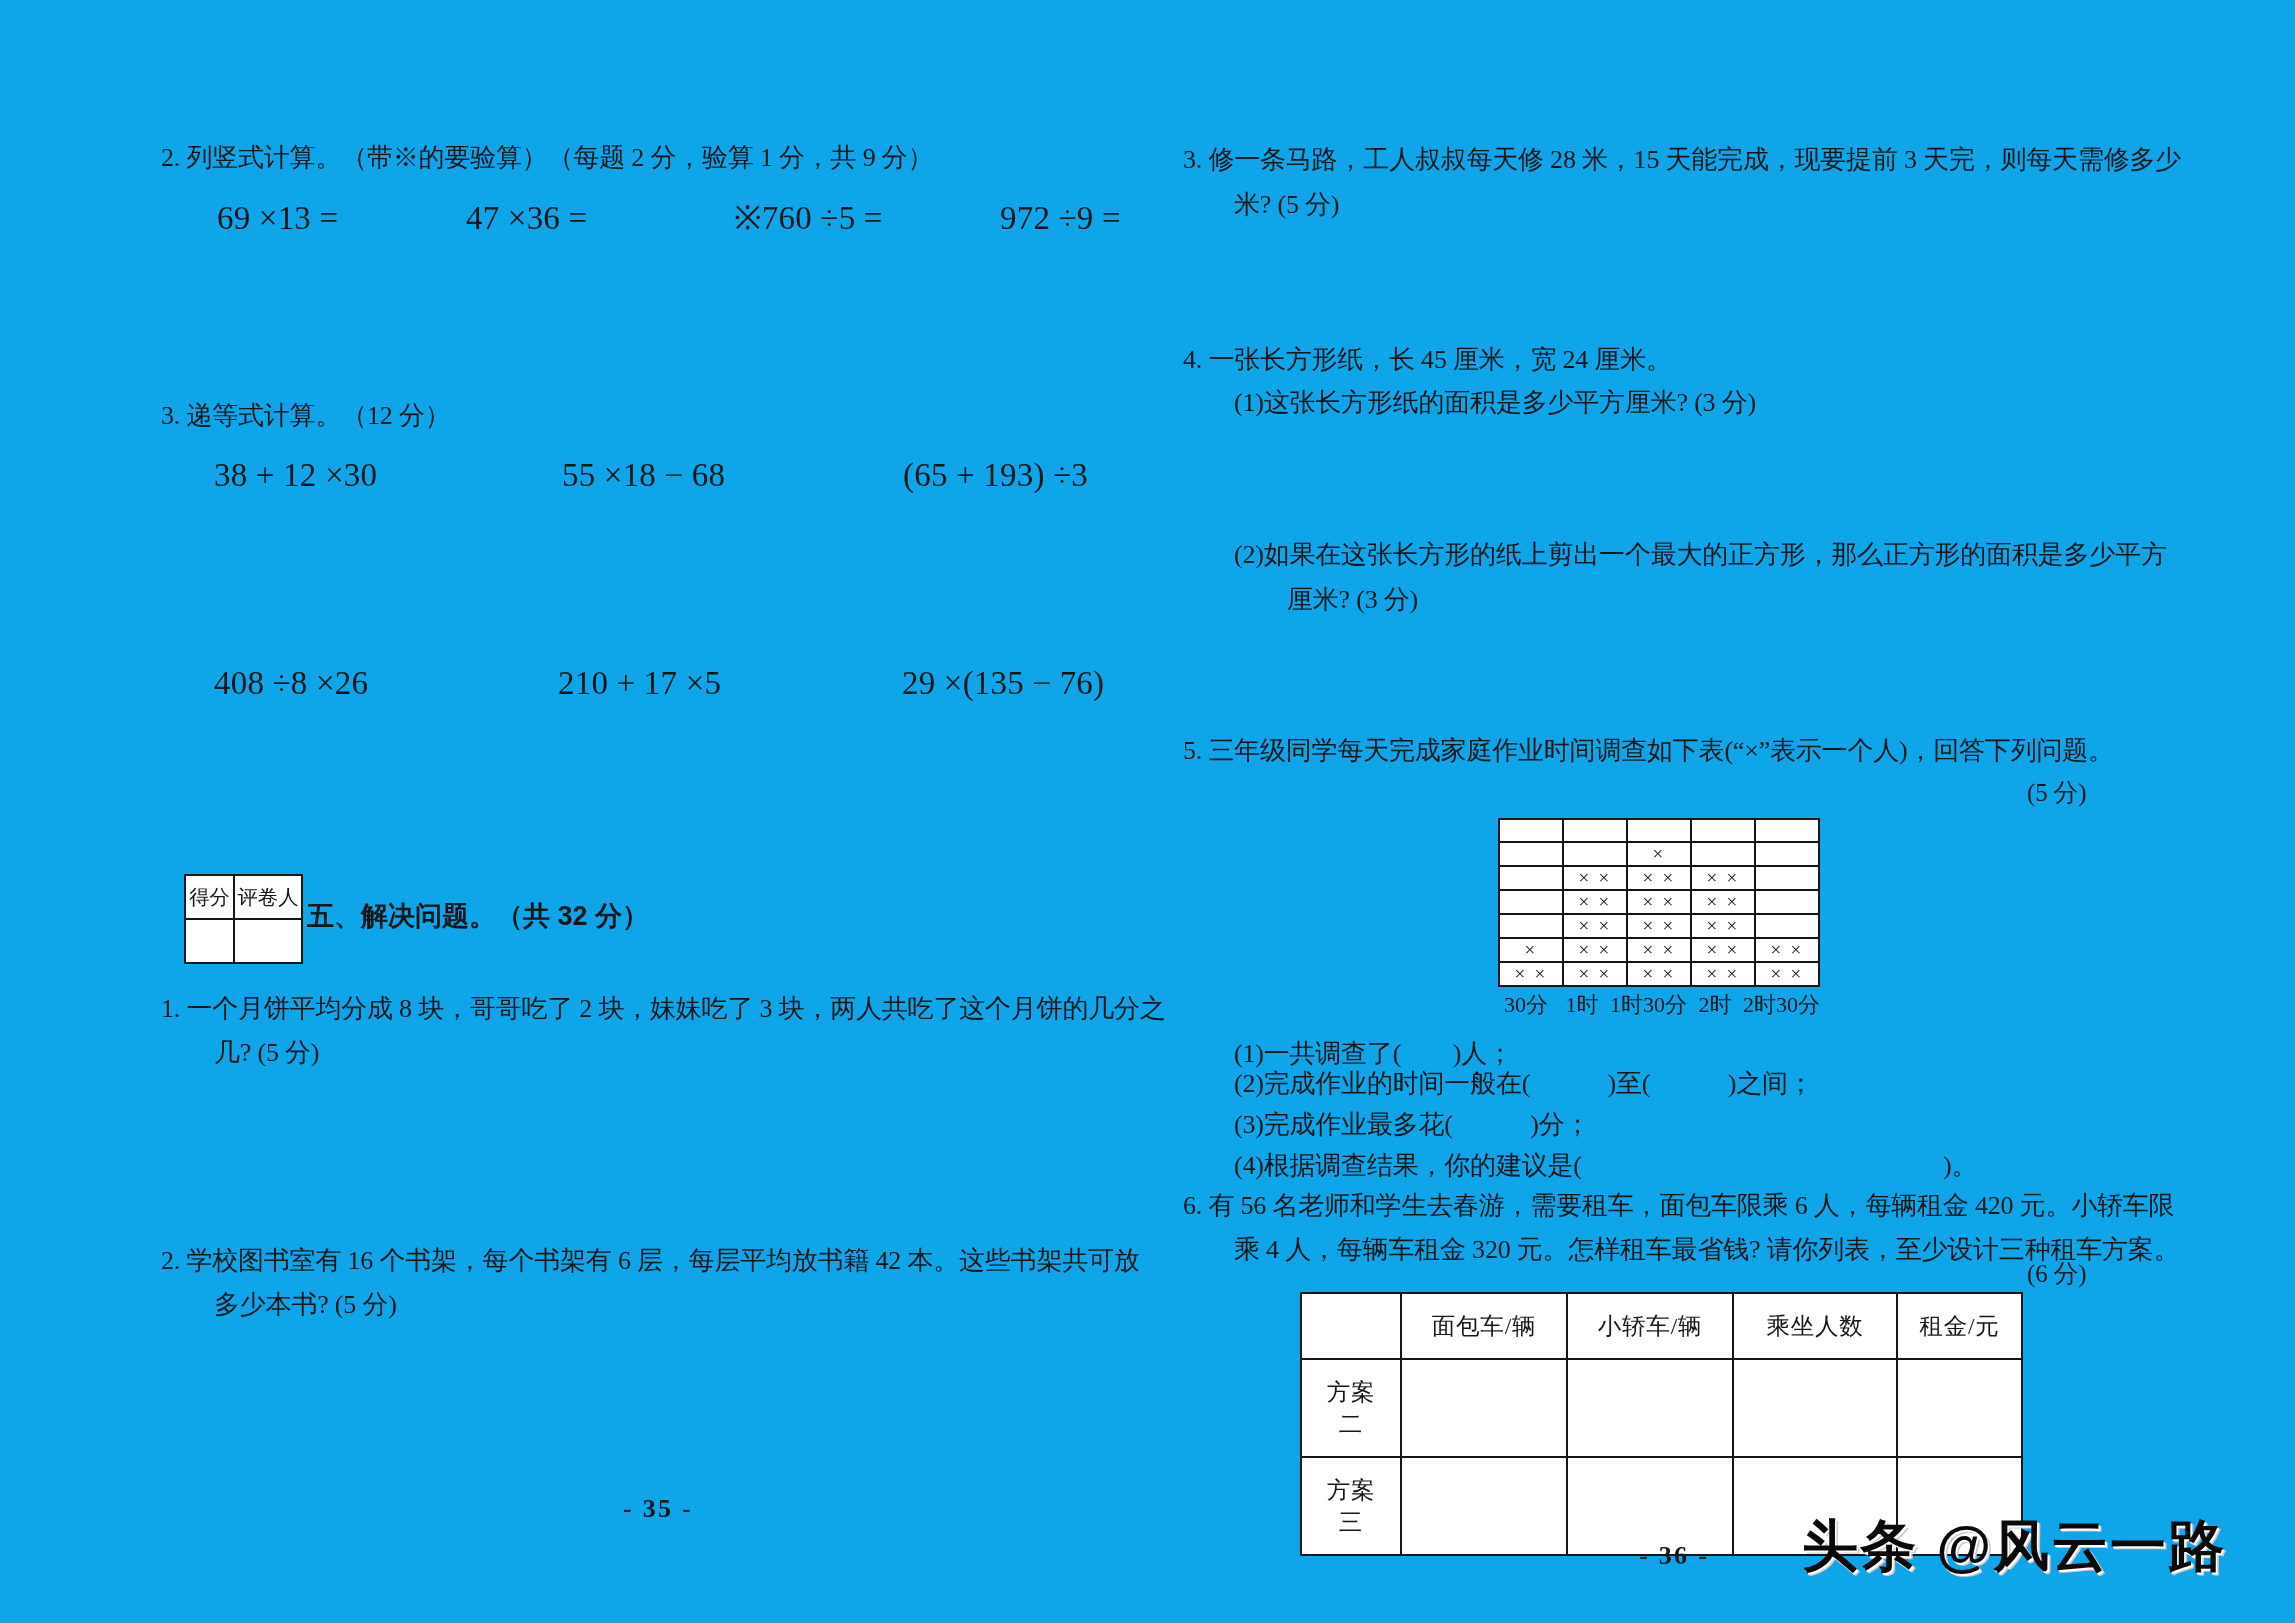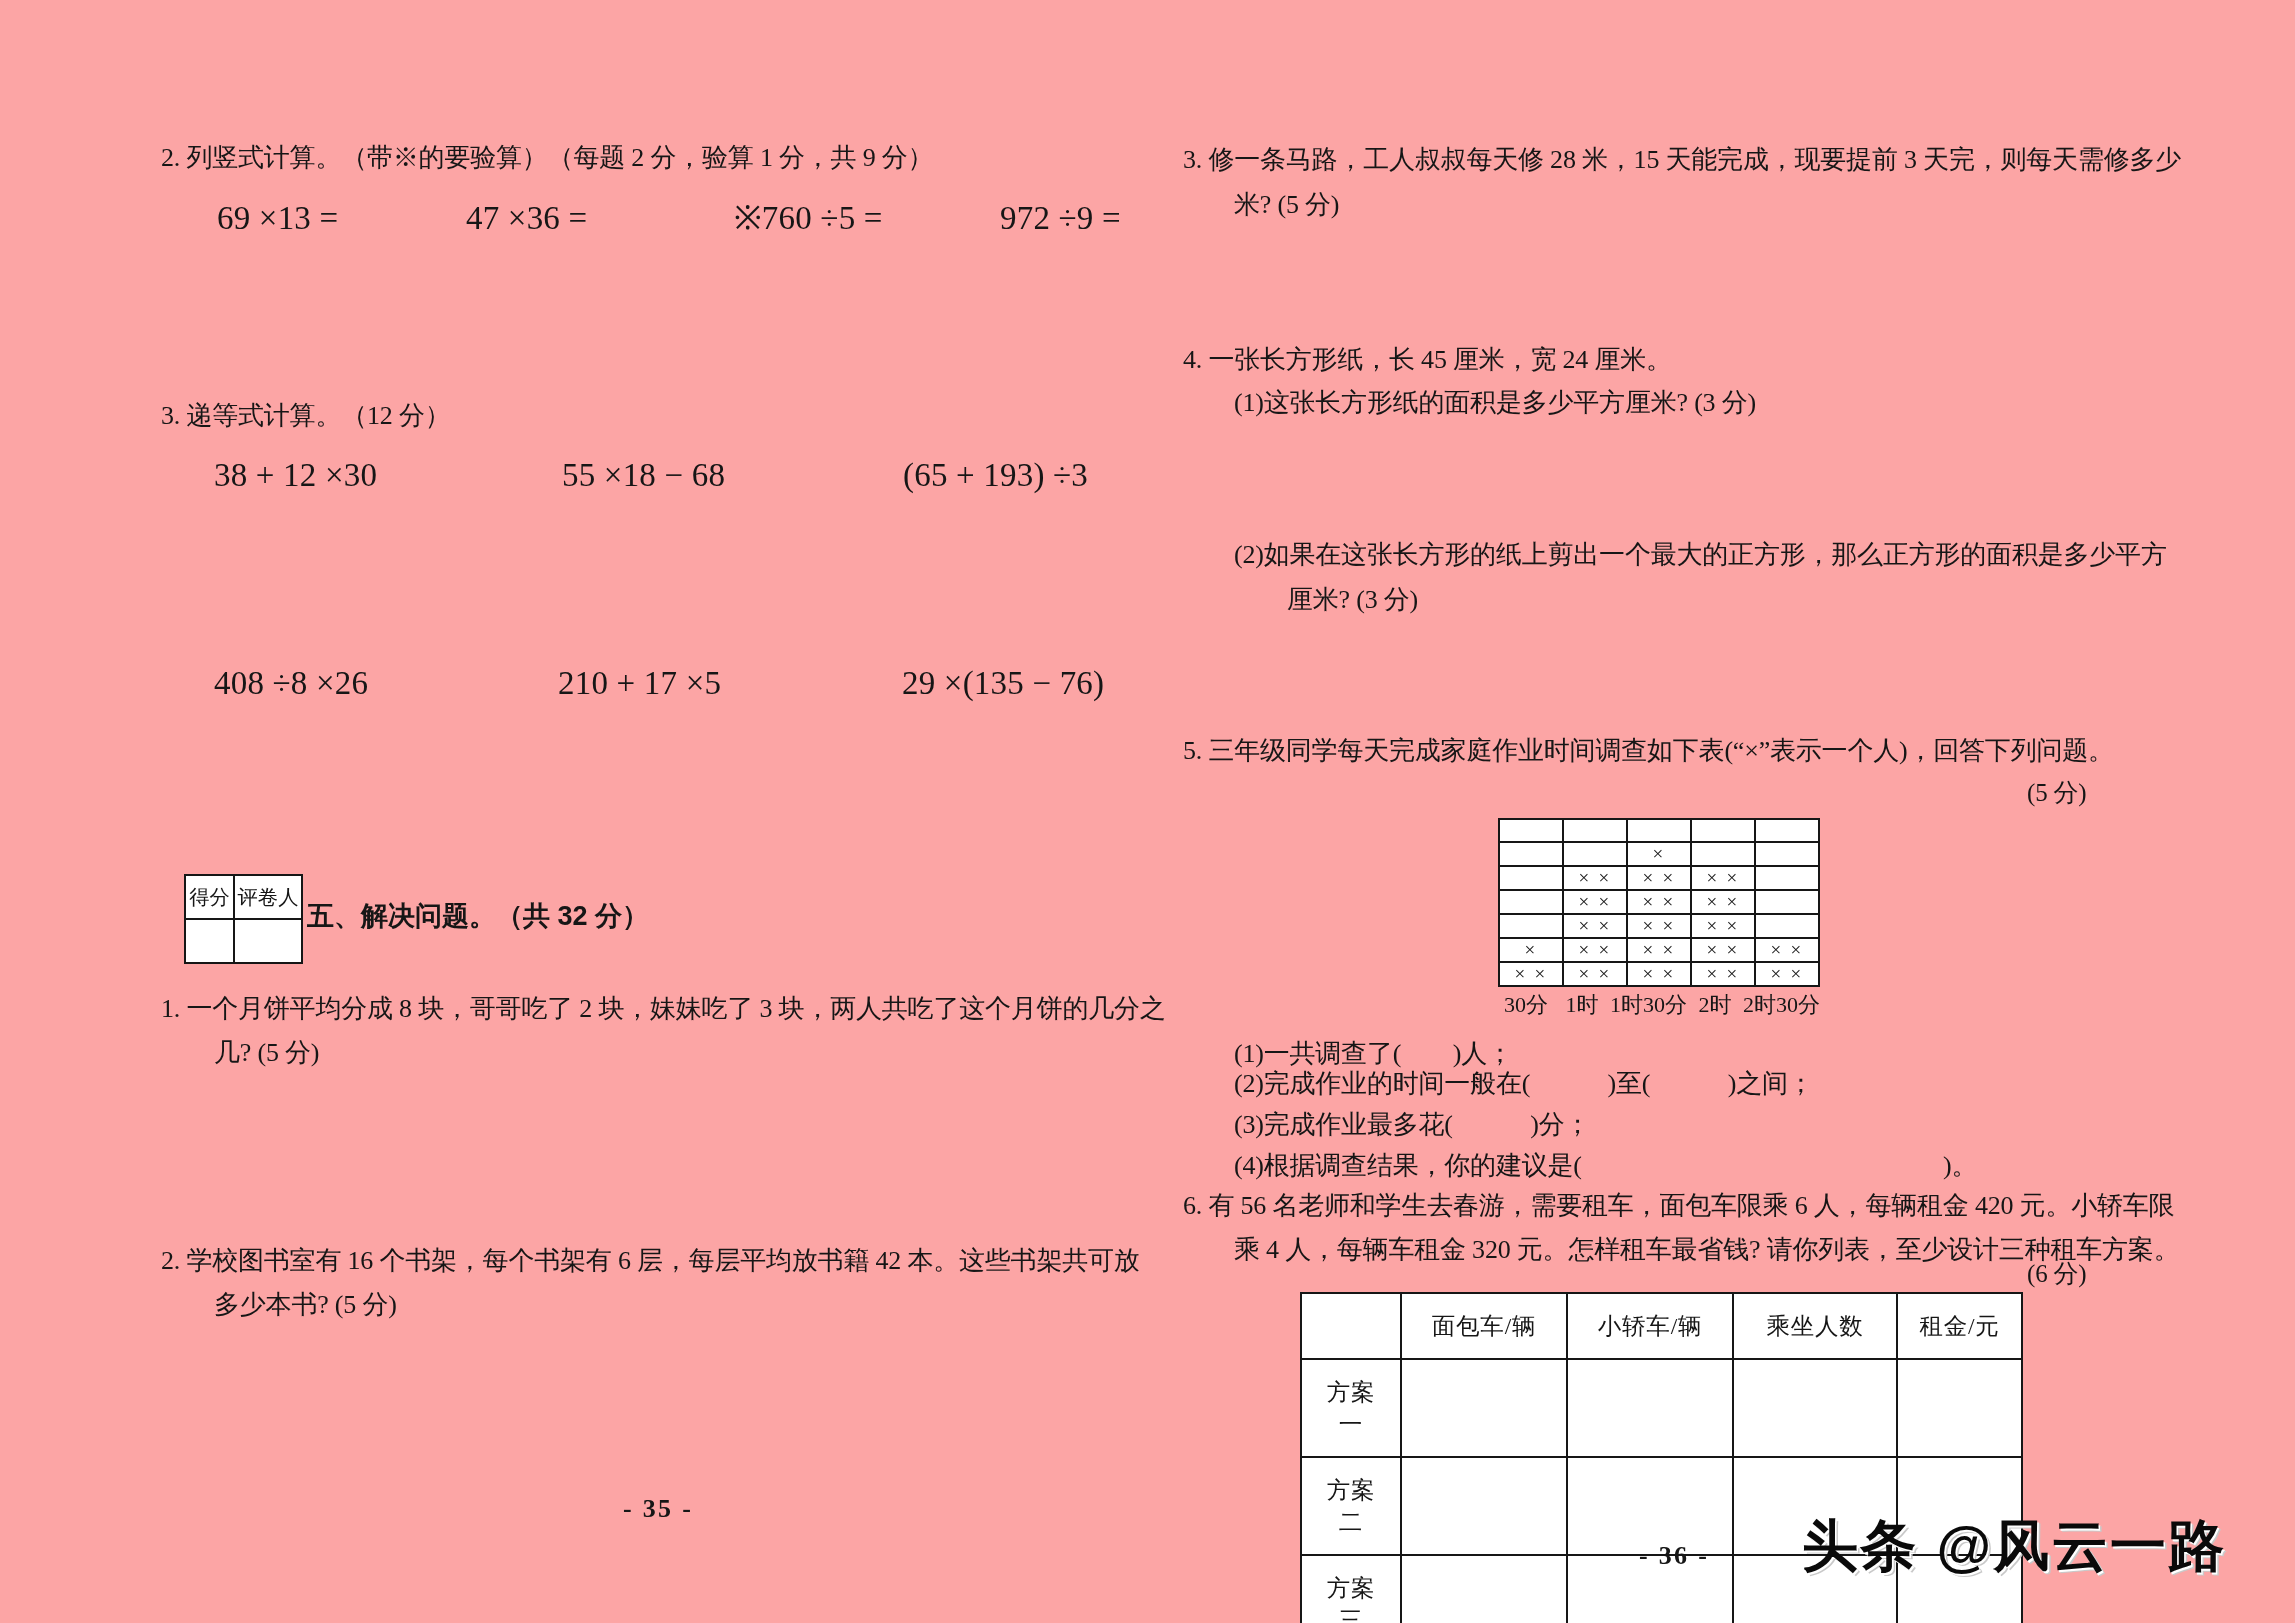--- a/index.html
+++ b/index.html
@@ -1,17 +1,17 @@
 <!DOCTYPE html>
 <html style="font-size:12.5px"><head>
 <meta charset="utf-8">
 <style>
   html,body { margin:0; padding:0; background:#ffffff; }
   #sheet {
-    position:relative; width:2295px; height:1624px; background:#fca5a5;
+    position:relative; width:2295px; height:1624px; background:#0ea5e9;
     font-family:"Liberation Serif","DejaVu Serif",serif; color:#161616;
     overflow:hidden;
   }
   .t {
     position:absolute; white-space:nowrap;
     font-size:26px; line-height:1.3; letter-spacing:-0.2px;
   }
   .eq { font-size:33px; letter-spacing:0.2px; }
   .sec {
     font-family:"Liberation Sans","DejaVu Sans",sans-serif;
@@ -199,27 +199,20 @@
         <tr>
           <th></th>
           <th>面包车/辆</th>
           <th>小轿车/辆</th>
           <th>乘坐人数</th>
           <th>租金/元</th>
         </tr>
       </thead>
       <tbody>
           <tr>
-            <td>方案一</td>
-            <td></td>
-            <td></td>
-            <td></td>
-            <td></td>
-          </tr>
-          <tr>
             <td>方案二</td>
             <td></td>
             <td></td>
             <td></td>
             <td></td>
           </tr>
           <tr>
             <td>方案三</td>
             <td></td>
             <td></td>

